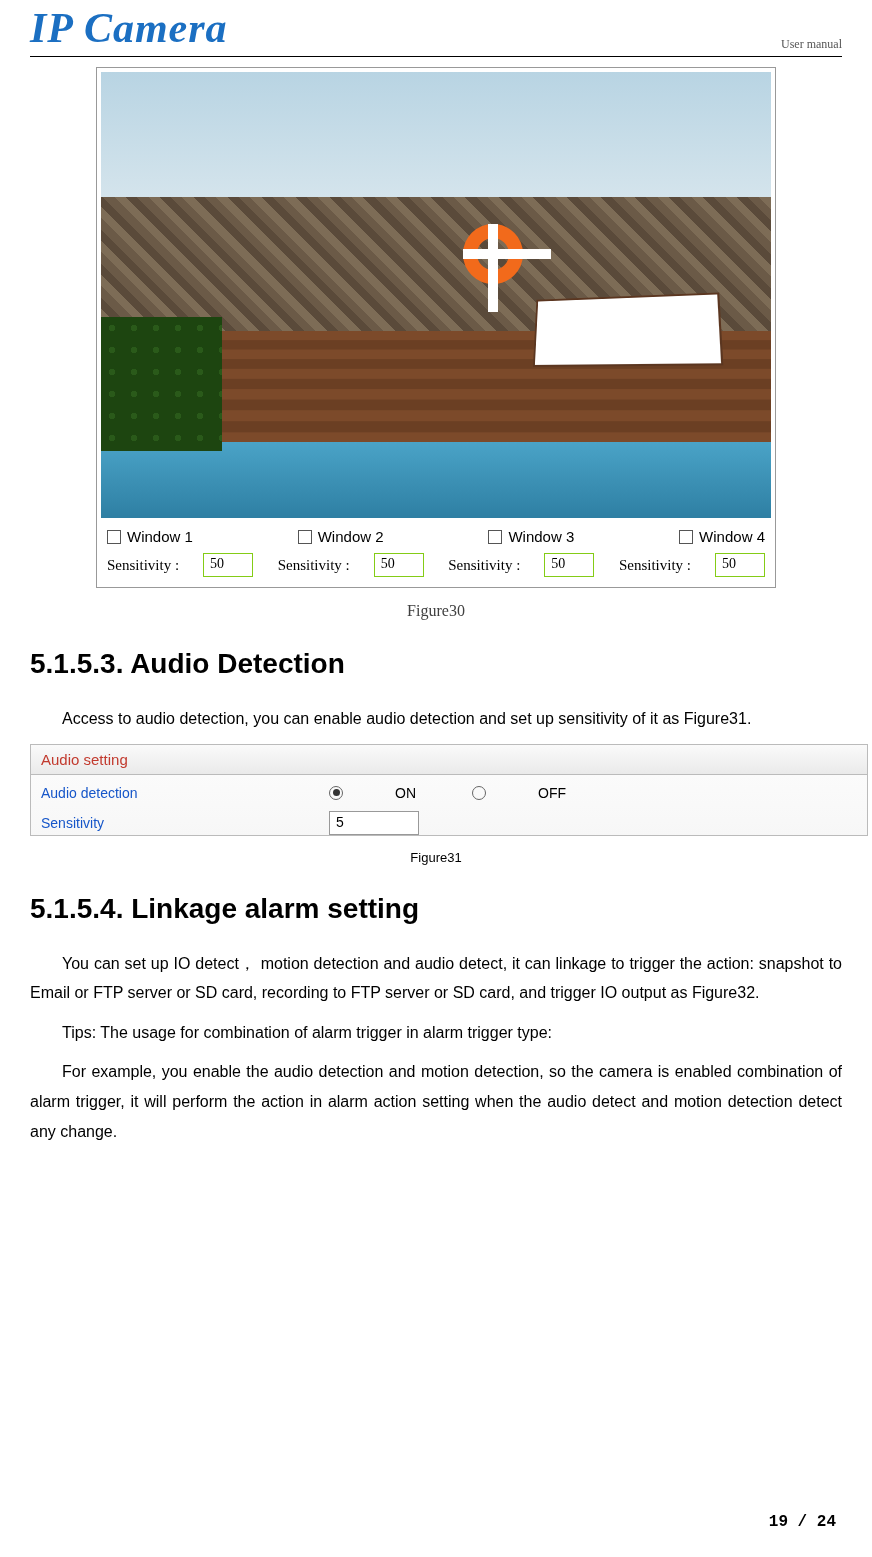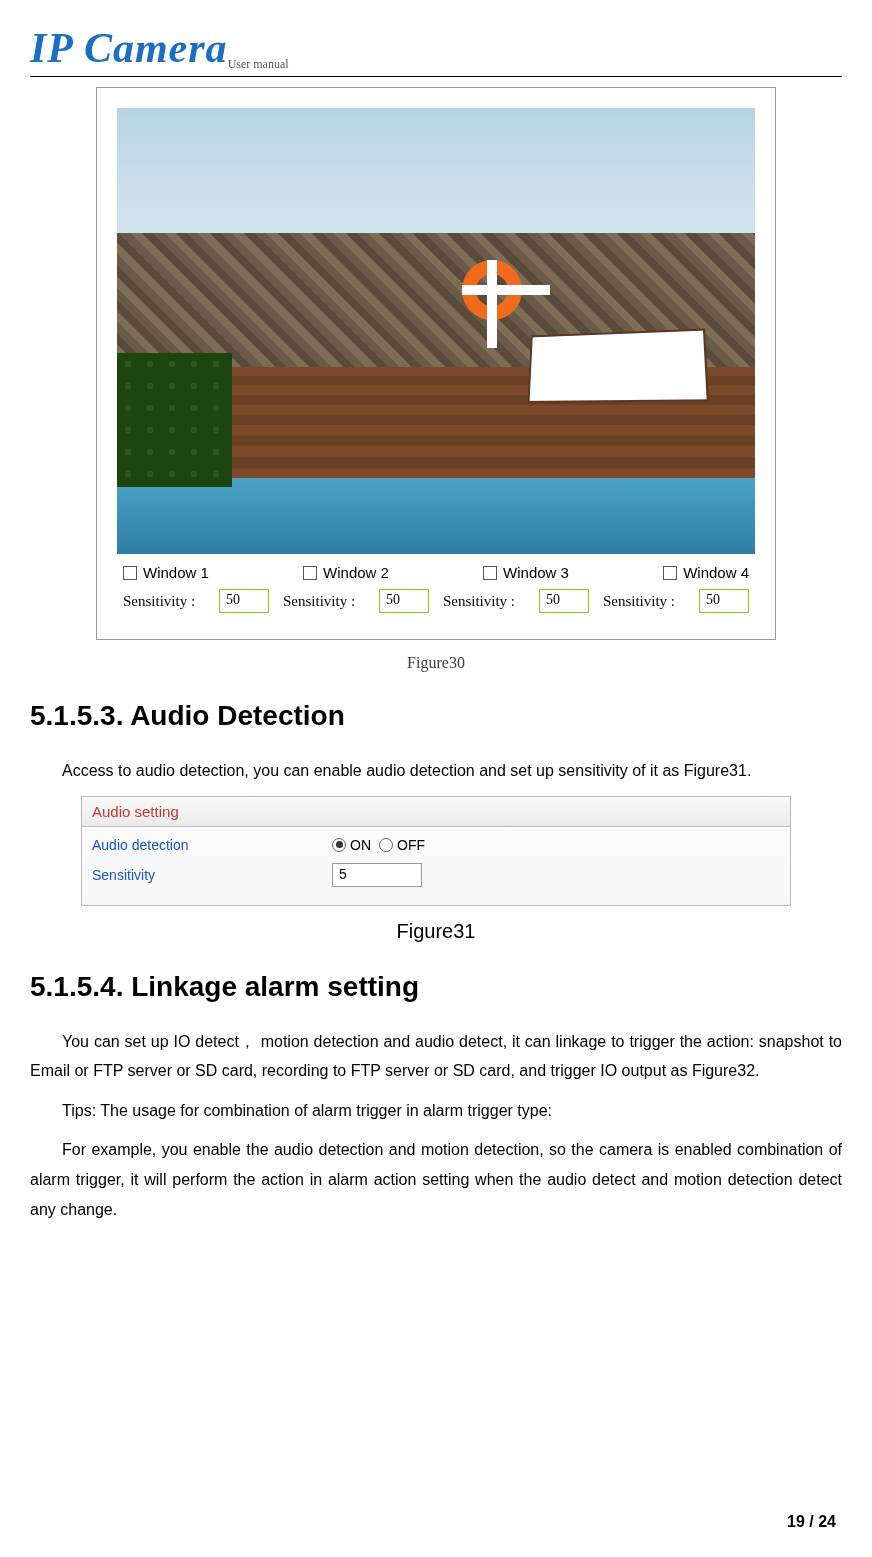--- a/index.html
+++ b/index.html
@@ -7,42 +7,43 @@
     width: 872px;
     height: 1557px;
     background: #fff;
     font-family: Arial, sans-serif;
     color: #000;
     position: relative;
     padding: 0 30px;
   }
   .page-header {
     display: flex;
+    justify-content: space-between;
     align-items: flex-end;
-    padding-top: 24px;
+    padding-top: 4px;
     padding-bottom: 4px;
     border-bottom: 1.5px solid #000;
     margin-bottom: 10px;
   }
   .logo {
     font-family: "Brush Script MT", cursive;
     font-style: italic;
     font-size: 42px;
     color: #1b6fc2;
     font-weight: bold;
     letter-spacing: 1px;
   }
   .manual-label {
     font-family: "SimSun", serif;
     font-size: 12px;
     color: #555;
   }
   .fig30-box {
     border: 1px solid #999;
-    padding: 20px;
+    padding: 4px;
     width: 680px;
     margin: 0 auto;
   }
   .scene-img {
     width: 100%;
     height: 446px;
     position: relative;
     overflow: hidden;
     background: linear-gradient(to bottom, #b8d4e3 0%, #d4e4ec 28%, #8a7560 28%, #6b5a47 50%, #5b3c26 50%, #7a4f2e 85%, #4aa3c7 85%, #2e7fa3 100%);
   }
@@ -66,46 +67,45 @@
   .chk { width:14px; height:14px; border:1px solid #555; display:inline-block; }
   .sens-row {
     display: flex;
     justify-content: space-between;
     padding: 6px 6px 6px 6px;
     font-size: 15px;
   }
   .sens-cell { display: flex; align-items: center; gap: 24px; font-family: "Times New Roman", serif;}
   .sens-input { width:50px; height:24px; border:1px solid #84cc16; text-align:left; padding:2px 6px; font-size:14px;}
   .caption { text-align: center; font-family: "SimSun", serif; font-size: 16px; margin: 14px 0 28px 0; color:#404040;}
-  .caption2 { text-align: center; font-family: Arial, sans-serif; font-size: 20px; margin: 14px 0 28px 0;}
+  .caption2 { text-align: center; font-family: Arial, sans-serif; font-size: 13px; margin: 14px 0 28px 0;}
   
   h3.section { font-family: Arial, sans-serif; font-size: 28px; font-weight: bold; margin: 18px 0 24px 0; }
   p.body { font-size: 16px; line-height: 1.85; text-indent: 2em; text-align: justify; margin-bottom: 10px;}
   
   .audio-box {
     border: 1px solid #bbb;
-    width: 710px;
+    width: 838px;
     margin: 6px auto 0 auto;
     background: linear-gradient(#fdfdfd,#f7f7f7);
-    padding-bottom: 18px;
   }
   .audio-hdr {
     background: linear-gradient(#fafafa,#eaeaea);
     border-bottom: 1px solid #bbb;
     padding: 6px 10px;
     color: #c23a2e;
     font-size: 15px;
   }
-  .audio-row { display:flex; align-items:center; padding: 10px 10px 0 10px; font-size:14px;}
+  .audio-row { display:flex; align-items:center; padding: 10px 10px 0 10px; font-size:14px;gap:48px;}
   .audio-label { color:#1656c9; width: 240px; }
   .radio-dot{ width:14px; height:14px; border:1px solid #666; border-radius:50%; display:inline-flex; align-items:center; justify-content:center; margin:0 4px 0 0;}
   .radio-dot.sel::after{content:"";width:7px;height:7px;background:#333;border-radius:50%;}
   .num-input{ width:90px; height:24px; border:1px solid #999; padding:2px 6px; font-size:14px; background:#fff;}
   
-  .page-num { position:absolute; right:36px; bottom:26px; font-family:Liberation Sans, sans-serif; font-size:16px; font-weight:bold;}
+  .page-num { position:absolute; right:36px; bottom:26px; font-family:Liberation Mono, monospace; font-size:16px; font-weight:bold;}
 </style>
 </head>
 <body>
 
 <div class="page-header">
   <div class="logo">IP Camera</div>
   <div class="manual-label">User manual</div>
 </div>
 
 <div class="fig30-box">

